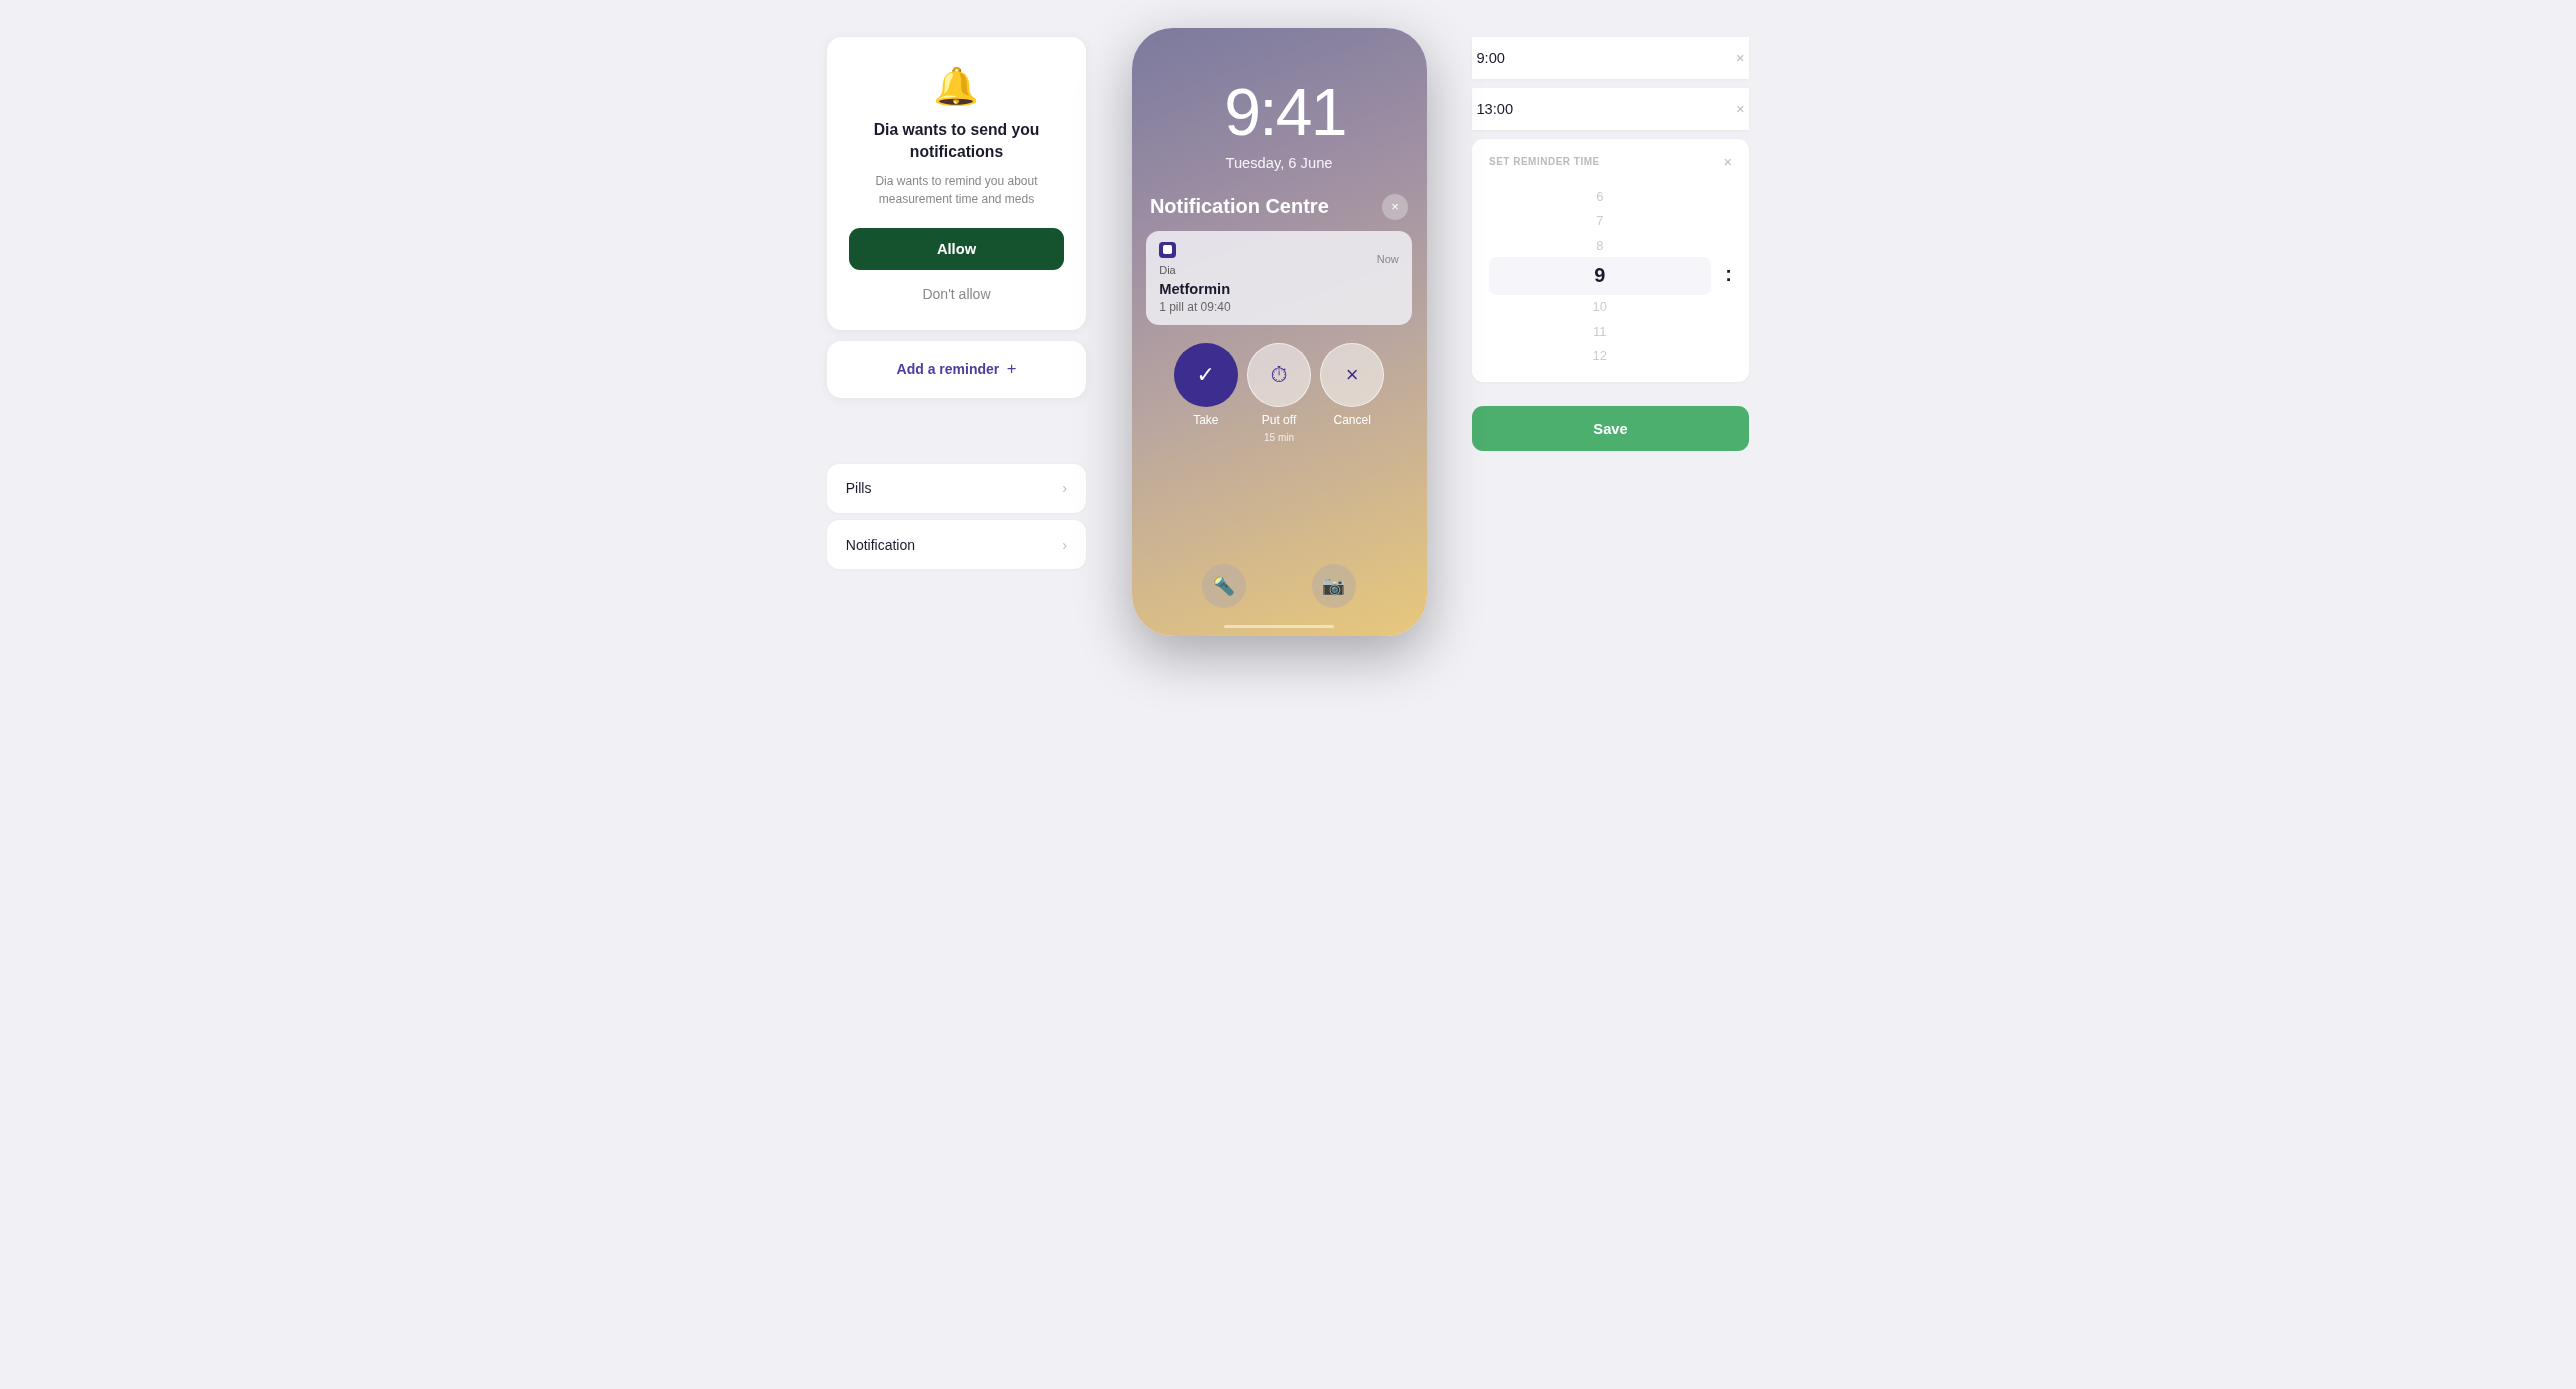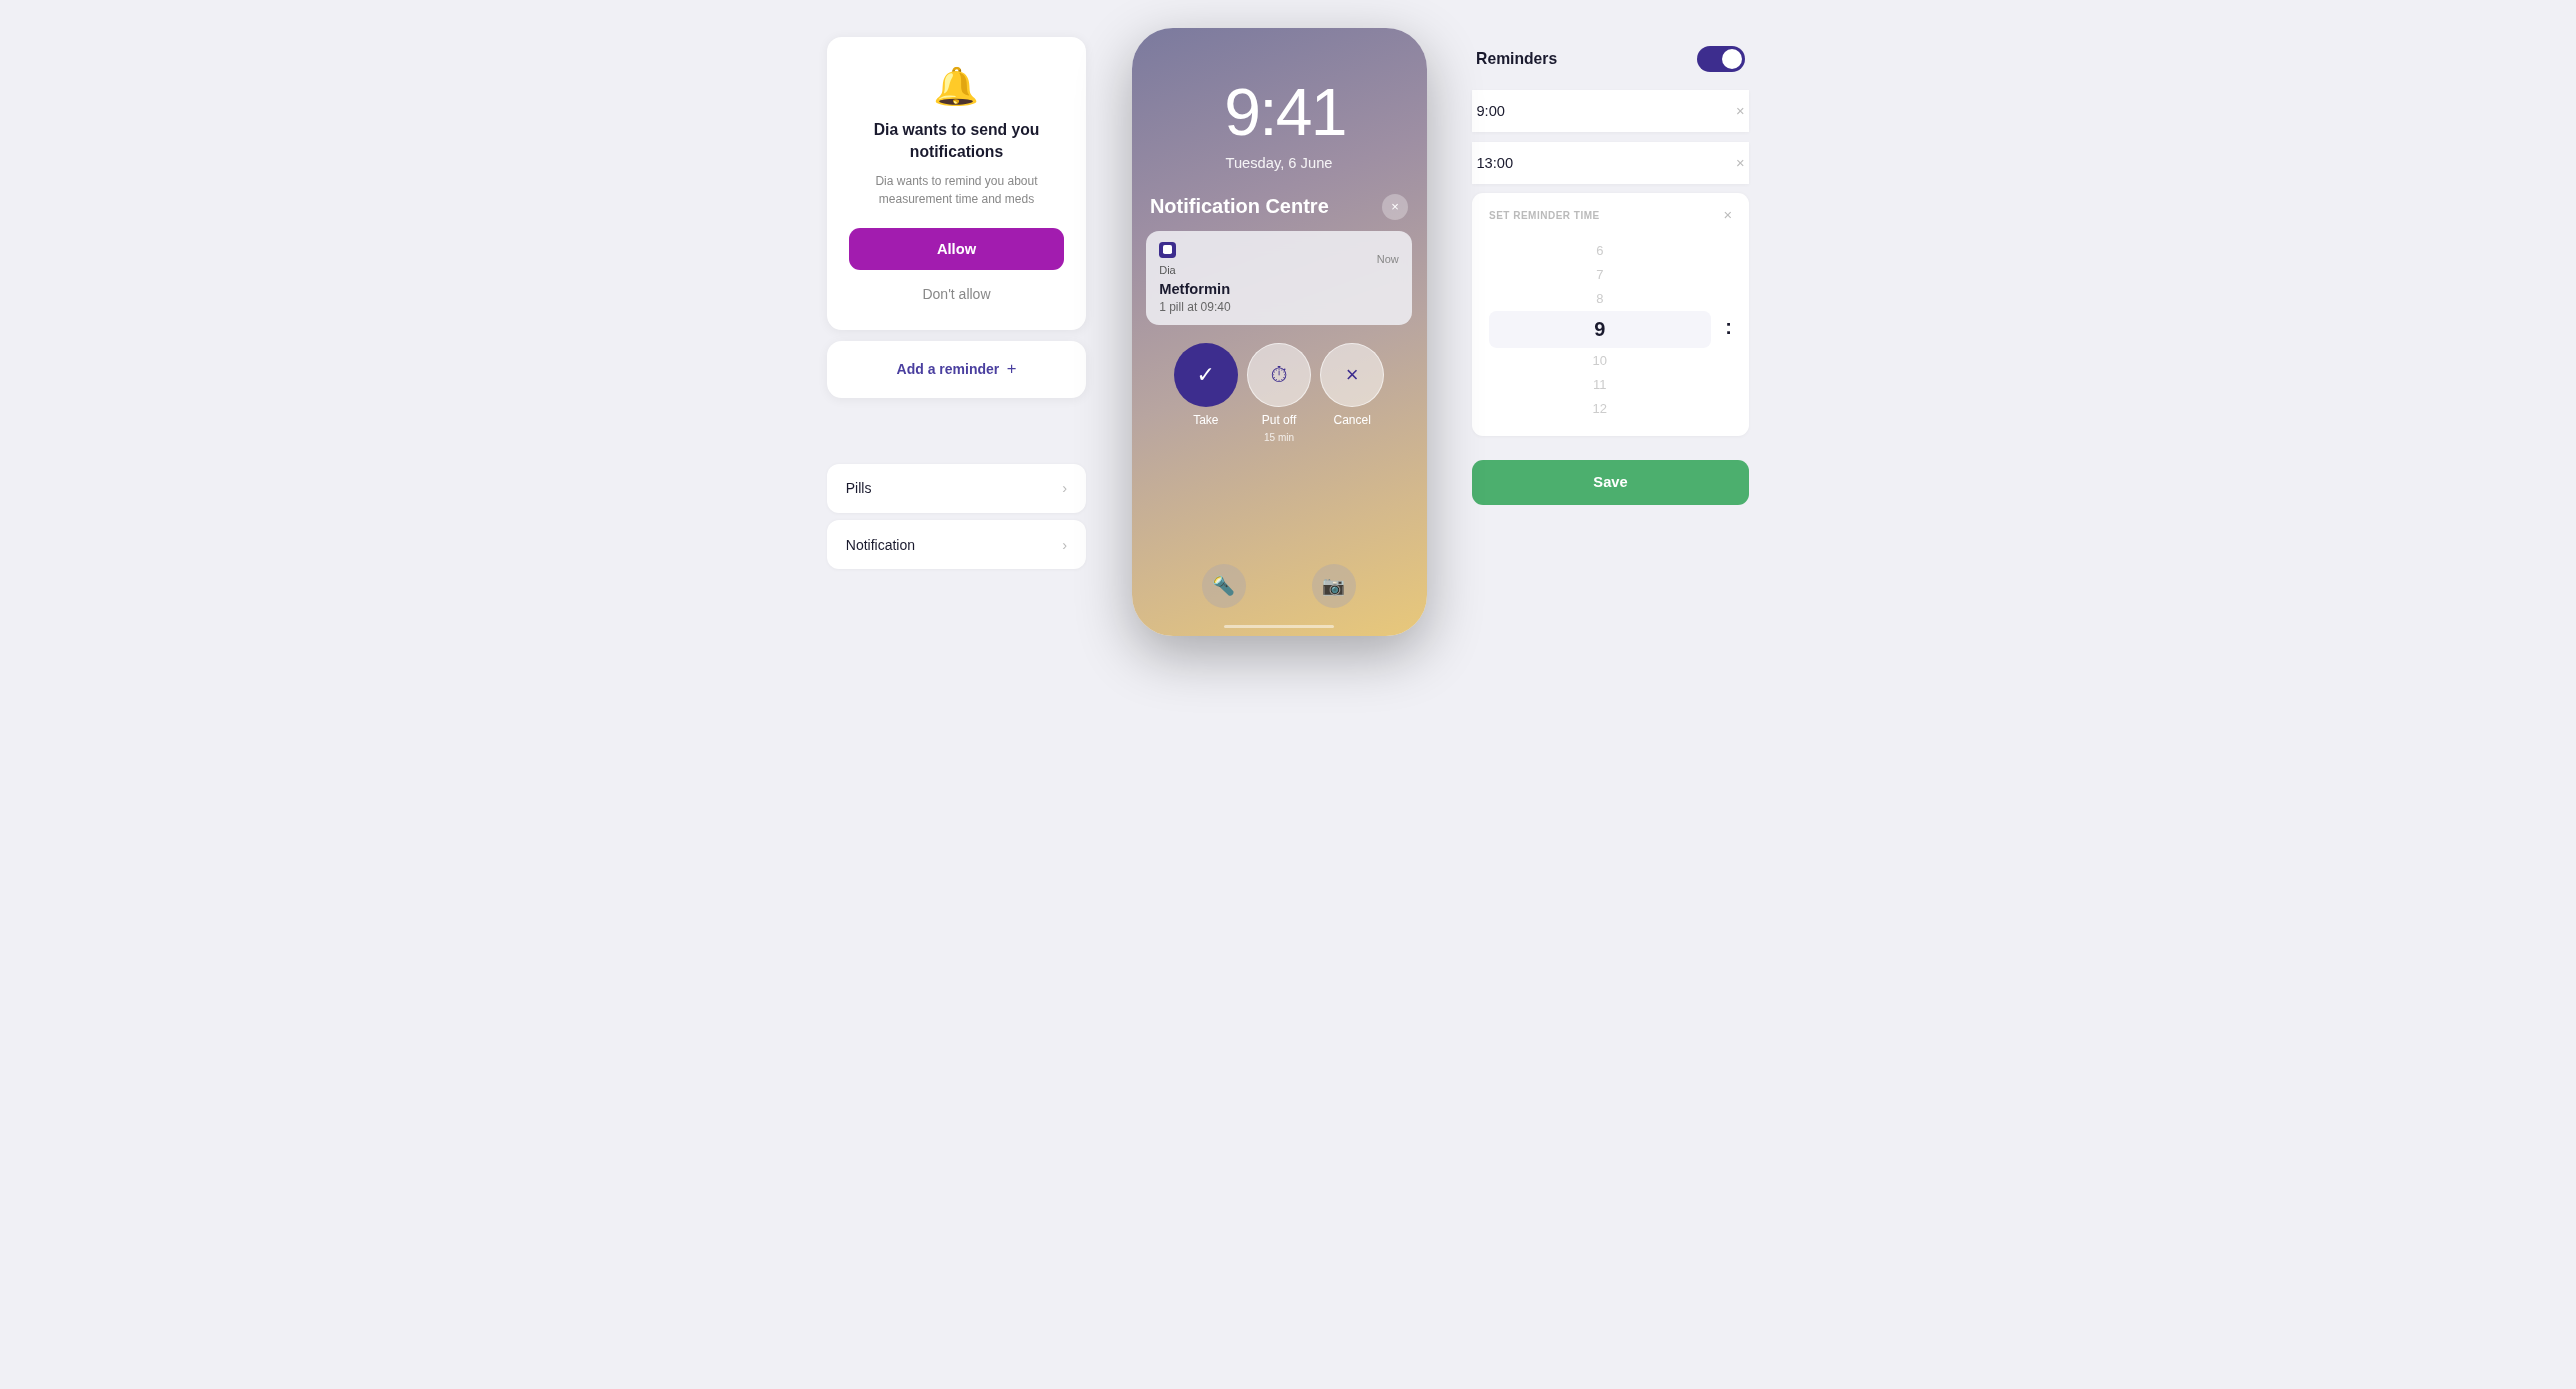--- a/index.html
+++ b/index.html
@@ -50,21 +50,21 @@
 
     .notif-subtitle {
       font-size: 12px;
       color: #888;
       margin-bottom: 20px;
       line-height: 1.5;
     }
 
     .allow-btn {
       width: 100%;
-      background: #a21caf;
+      background: #14532d;
       color: white;
       border: none;
       border-radius: 11px;
       padding: 13px;
       font-size: 14.7px;
       font-weight: 600;
       cursor: pointer;
       margin-bottom: 11px;
     }
 
@@ -587,26 +587,20 @@
 
     <div class="phone-bottom-bar">
       <div class="phone-bottom-icon">🔦</div>
       <div class="phone-bottom-icon">📷</div>
     </div>
     <div class="phone-home-indicator"></div>
   </div>
 </div>
 
 <div class="right-panel">
-  <div class="reminders-header">
-    <span class="reminders-title">Reminders</span>
-    <div class="toggle">
-      <div class="toggle-knob"></div>
-    </div>
-  </div>
 
   <div class="time-slot">
     <span class="time-slot-value">9:00</span>
     <span class="time-slot-close">×</span>
   </div>
 
   <div class="time-slot">
     <span class="time-slot-value">13:00</span>
     <span class="time-slot-close">×</span>
   </div>

